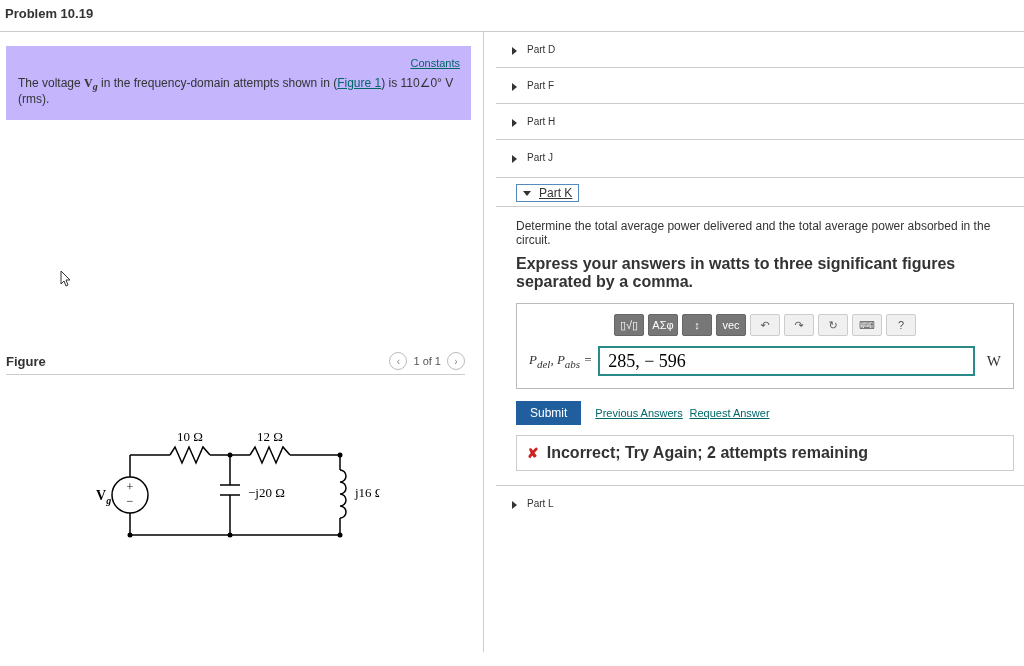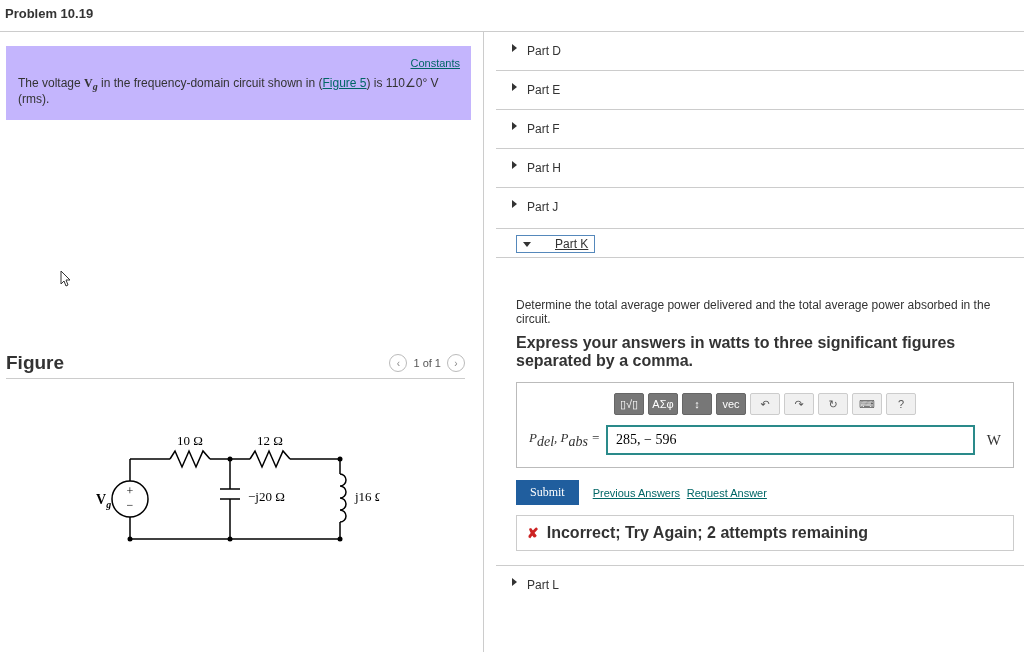--- a/index.html
+++ b/index.html
@@ -9,67 +9,67 @@
   .container { display: flex; height: 620px; }
   .left { width: 484px; border-right: 1px solid #ccc; padding: 10px 12px 0 0; position: relative; }
   .right { flex: 1; padding: 0 0 0 12px; overflow: hidden; }
   .problem-box { background: #c4b5fd; padding: 10px 11px 14px 12px; margin: 4px 0 10px 6px; }
   .problem-box .constants { text-align: right; margin-bottom: 6px; }
   .constants a { color: #006666; text-decoration: underline; cursor: pointer; font-size: 11px; }
   .problem-text { font-size: 12px; }
   .problem-text .Vg { font-weight: bold; font-family: 'Times New Roman', serif; }
   .cursor { font-size: 16px; color: #333; margin: 140px 0 0 60px; display: inline-block; }
   .figure-head { display: flex; justify-content: space-between; align-items: center; margin: 60px 6px 0 6px; }
-  .figure-head .title { font-weight: bold; font-size: 19px; }
+  .figure-head .title { font-weight: bold; font-size: 13px; }
   .pager { display: flex; align-items: center; gap: 6px; font-size: 11px; color: #555; }
   .pager .circ { width: 18px; height: 18px; border: 1px solid #bbb; border-radius: 50%; display: flex; align-items: center; justify-content: center; color: #888; font-size: 10px; cursor: pointer; }
   .fig-hr { border: none; border-top: 1px solid #ccc; margin: 4px 6px 0 6px; }
   .circuit { margin: 40px 0 0 80px; }
-  .part-row { border-top: 1px solid #ccc; padding: 12px 8px 12px 16px; cursor: pointer; display: flex; align-items: flex-start; gap: 10px; font-size: 12px; }
+  .part-row { border-top: 1px solid #ccc; padding: 12px 8px 12px 16px; cursor: pointer; display: flex; align-items: flex-end; gap: 10px; font-size: 10px; }
   .part-row:first-child { border-top: none; }
   .caret { display: inline-block; width: 0; height: 0; border-top: 4px solid transparent; border-bottom: 4px solid transparent; border-left: 5px solid #333; }
   .caret-down { display: inline-block; width: 0; height: 0; border-left: 4px solid transparent; border-right: 4px solid transparent; border-top: 5px solid #333; }
   .part-row .label { font-weight: normal; }
   .part-k-head { border-top: 1px solid #ccc; border-bottom: 1px solid #ccc; padding: 6px 0 4px 20px; margin: 2px 0 0 0; }
-  .part-k-head .box { display: inline-flex; align-items: center; gap: 24px; border: 1px solid #5588bb; padding: 1px 6px; font-size: 12px; }
+  .part-k-head .box { display: inline-flex; align-items: center; gap: 8px; border: 1px solid #5588bb; padding: 1px 6px; font-size: 12px; }
   .part-k-head .box .u { text-decoration: underline; }
   .part-body { padding: 12px 10px 0 20px; }
-  .prompt { font-size: 12px; margin-bottom: 8px; margin-top: 28px; }
+  .prompt { font-size: 12px; margin-bottom: 8px; }
   .express { font-weight: bold; font-size: 16px; margin-bottom: 12px; }
   .answer-box { border: 1px solid #bbb; padding: 10px 12px 12px 12px; }
   .toolbar { display: flex; justify-content: center; gap: 4px; margin-bottom: 10px; }
   .tb-btn { background: #777; color: #fff; border: 1px solid #666; width: 30px; height: 22px; font-size: 11px; display: flex; align-items: center; justify-content: center; cursor: pointer; border-radius: 2px; }
   .tb-btn.light { background: #f0f0f0; color: #555; border: 1px solid #ccc; }
   .input-row { display: flex; align-items: center; gap: 6px; }
   .lhs { font-family: 'Times New Roman', serif; font-style: italic; font-size: 13px; }
-  .lhs sub { font-size: 14px; }
-  .input-field { flex: 1; border: 2px solid #2a8a8a; height: 30px; padding: 0 8px; font-family: 'Times New Roman', serif; font-size: 14px; outline: none; }
+  .lhs sub { font-size: 11px; }
+  .input-field { flex: 1; border: 2px solid #2a8a8a; height: 30px; padding: 0 8px; font-family: 'Times New Roman', serif; font-size: 18px; outline: none; }
   .unit { font-family: 'Times New Roman', serif; font-size: 15px; margin-left: 6px; }
   .submit-row { margin: 12px 0 0 0; display: flex; align-items: center; gap: 14px; }
-  .submit-btn { background: #205e9e; color: #fff; border: none; padding: 5px 14px; font-size: 12px; cursor: pointer; font-family: Liberation Serif, serif; }
+  .submit-btn { background: #205e9e; color: #fff; border: none; padding: 5px 14px; font-size: 12px; cursor: pointer; }
   .link { color: #006666; text-decoration: underline; cursor: pointer; font-size: 11px; }
   .feedback { border: 1px solid #ccc; padding: 8px 10px; margin-top: 10px; display: flex; align-items: center; gap: 8px; }
   .x-icon { color: #cc2222; font-weight: bold; font-size: 14px; }
   .feedback-text { font-weight: bold; font-size: 16px; }
   svg text { font-family: 'Times New Roman', serif; }
 </style>
 </head>
 <body>
 
 <div class="header">Problem 10.19</div>
 <hr class="hr-line">
 
 <div class="container">
   <div class="left">
     <div class="problem-box">
       <div class="constants">
         <a>Constants</a>
       </div>
       <div class="problem-text">
-        <span>The voltage </span><span class="Vg"><span>V</span><sub><i>g</i></sub></span><span> in the frequency-domain circuit shown in (</span><a style="color:#006666;text-decoration:underline;cursor:pointer">Figure 5</a><span>) is 110∠0° V (rms).</span>
+        <span>The voltage </span><span class="Vg"><span>V</span><sub><i>g</i></sub></span><span> in the frequency-domain attempts shown in (</span><a style="color:#006666;text-decoration:underline;cursor:pointer">Figure 1</a><span>) is 110∠0° V (rms).</span>
       </div>
     </div>
 
     <span class="cursor">
       <svg width="14" height="18" viewBox="0 0 14 18">
           <path d="M1 1 L1 14 L4 11 L6 16 L8 15 L6 10 L10 10 Z" fill="none" stroke="#333" stroke-width="1"></path>
         </svg>
     </span>
 
     <div class="figure-head">
@@ -125,24 +125,20 @@
     </div>
   </div>
 
   <div class="right">
     <div class="part-row">
       <span class="caret"></span>
       <span class="label">Part D</span>
     </div>
     <div class="part-row">
       <span class="caret"></span>
-      <span class="label">Part E</span>
-    </div>
-    <div class="part-row">
-      <span class="caret"></span>
       <span class="label">Part F</span>
     </div>
     <div class="part-row">
       <span class="caret"></span>
       <span class="label">Part H</span>
     </div>
     <div class="part-row">
       <span class="caret"></span>
       <span class="label">Part J</span>
     </div>

